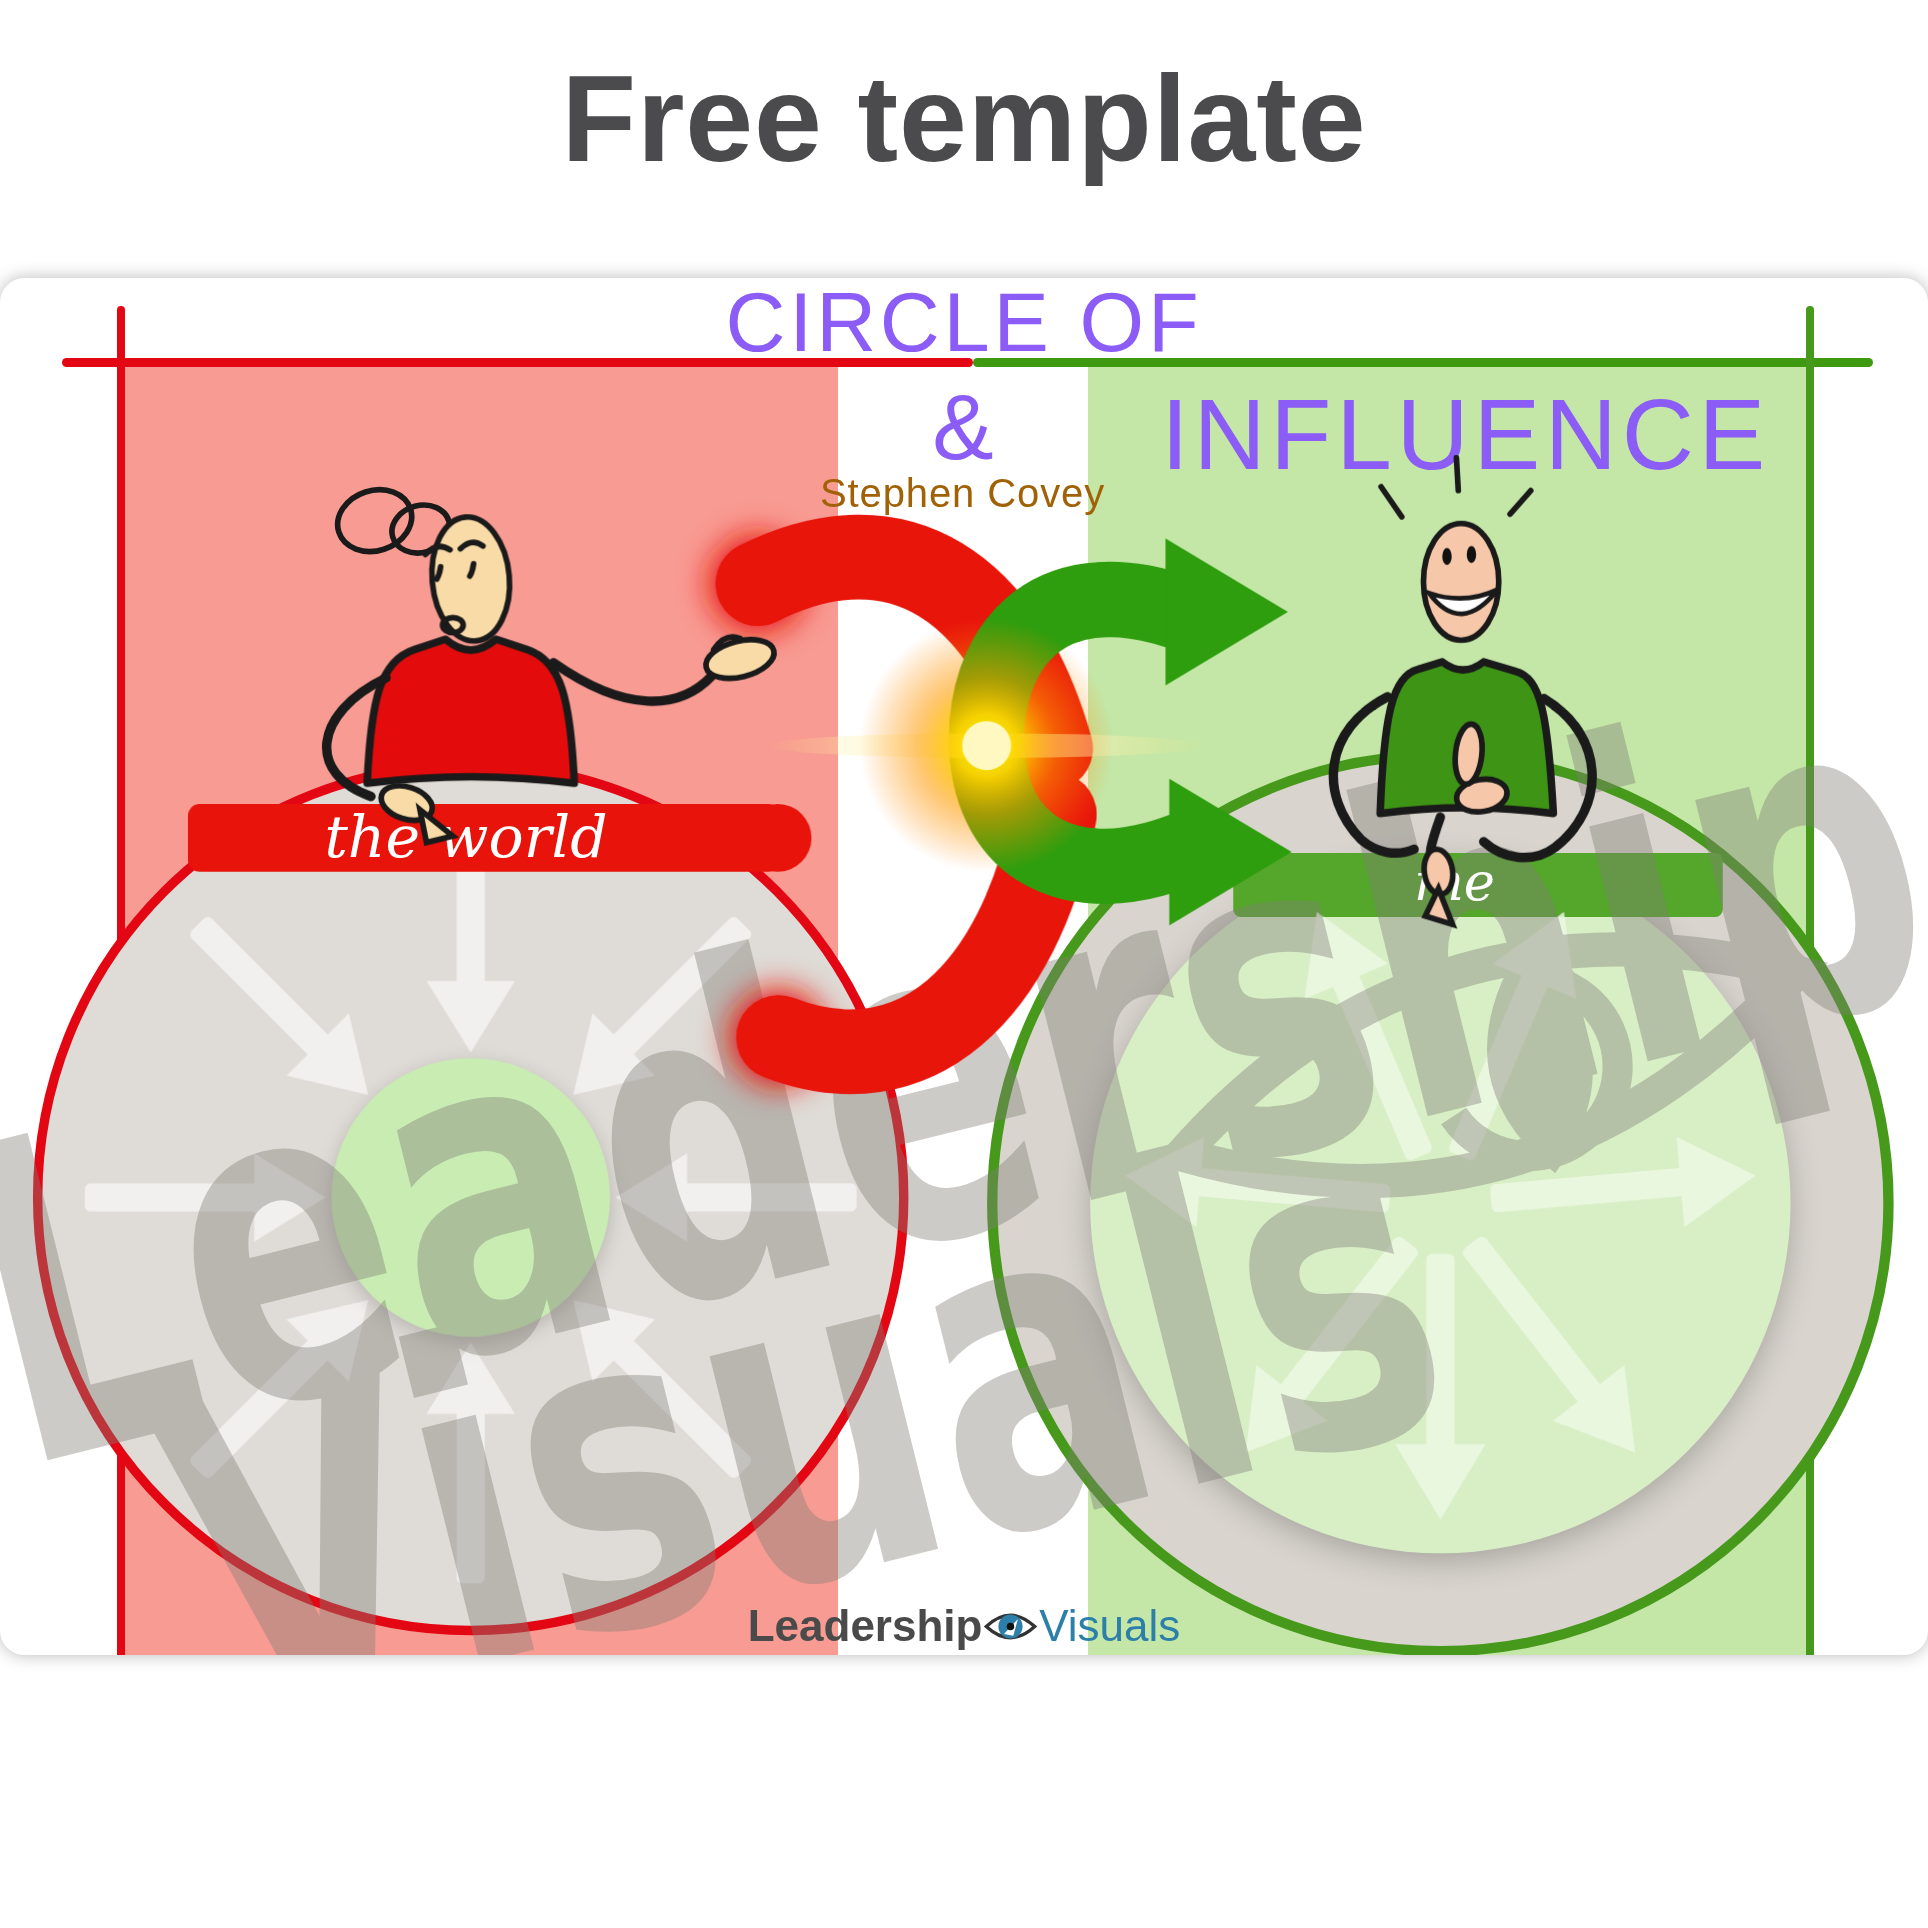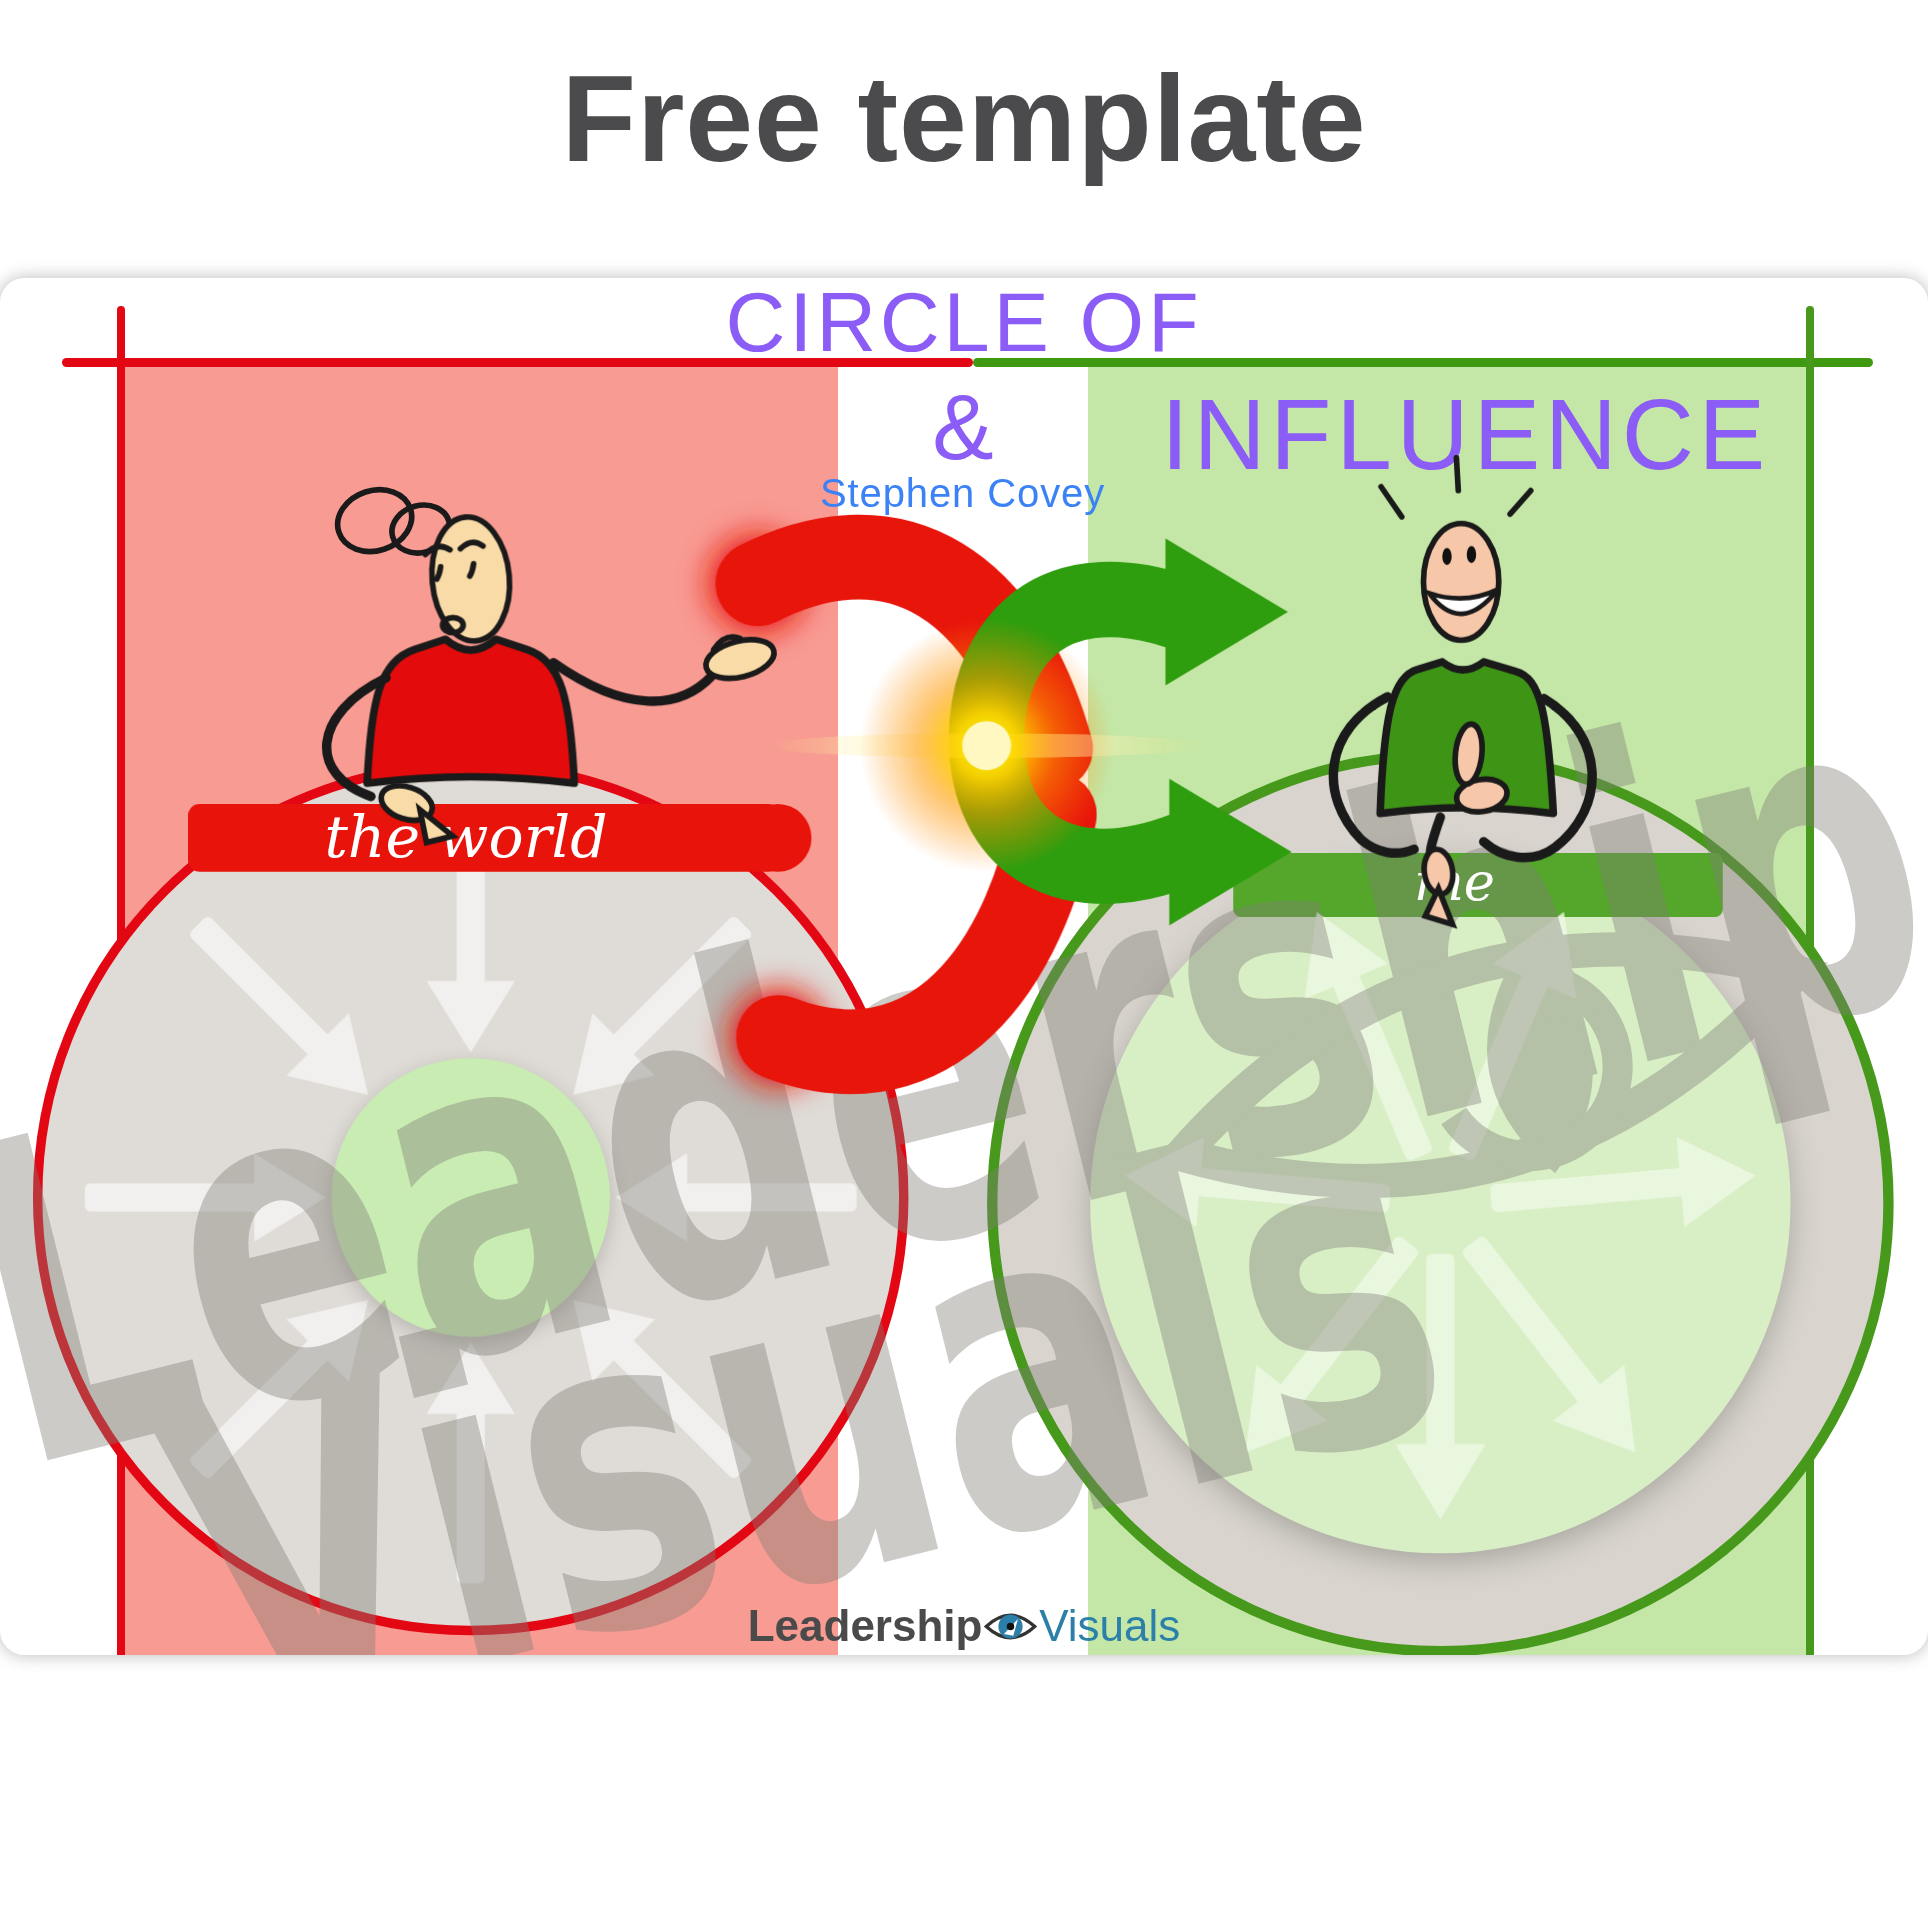--- a/index.html
+++ b/index.html
@@ -29,21 +29,21 @@
   .vline{position:absolute;top:306px;bottom:0;width:7.5px;border-radius:3.8px;}
   .vline-red{left:117px;background:var(--border_red);}
   .vline-green{left:1806px;background:var(--border_green);}
 
   
   .h-thin{position:absolute;text-align:center;color:#8b5cf6;font-weight:400;}
   .circle-of{top:275px;left:0;width:100%;font-size:83px;letter-spacing:3.8px;}
   .concern{top:377px;left:122px;width:716px;font-size:100px;letter-spacing:4.7px;}
   .influence{top:377px;left:1088px;width:723px;font-size:100px;letter-spacing:4.7px;padding-left:16px;}
   .amp{top:375px;left:838px;width:250px;font-size:92px;}
-  .author{top:471px;left:767px;width:391px;font-size:40px;letter-spacing:0.9px;color:#3b82f6;}
+  .author{top:471px;left:767px;width:391px;font-size:40px;letter-spacing:0.9px;color:#a16207;}
 
   
   svg.art{position:absolute;left:0;top:0;width:1928px;height:1928px;}
 
   
   .lc-fill{fill:var(--circle_gray);stroke:var(--border_red);stroke-width:10px;}
   .ring-fill{fill:var(--ring_gray);stroke:var(--border_green);stroke-width:11px;}
   .inner-green{fill:var(--inner_green);}
   .core-green{fill:var(--core_green);}
   .red-band{fill:var(--band_red);}

